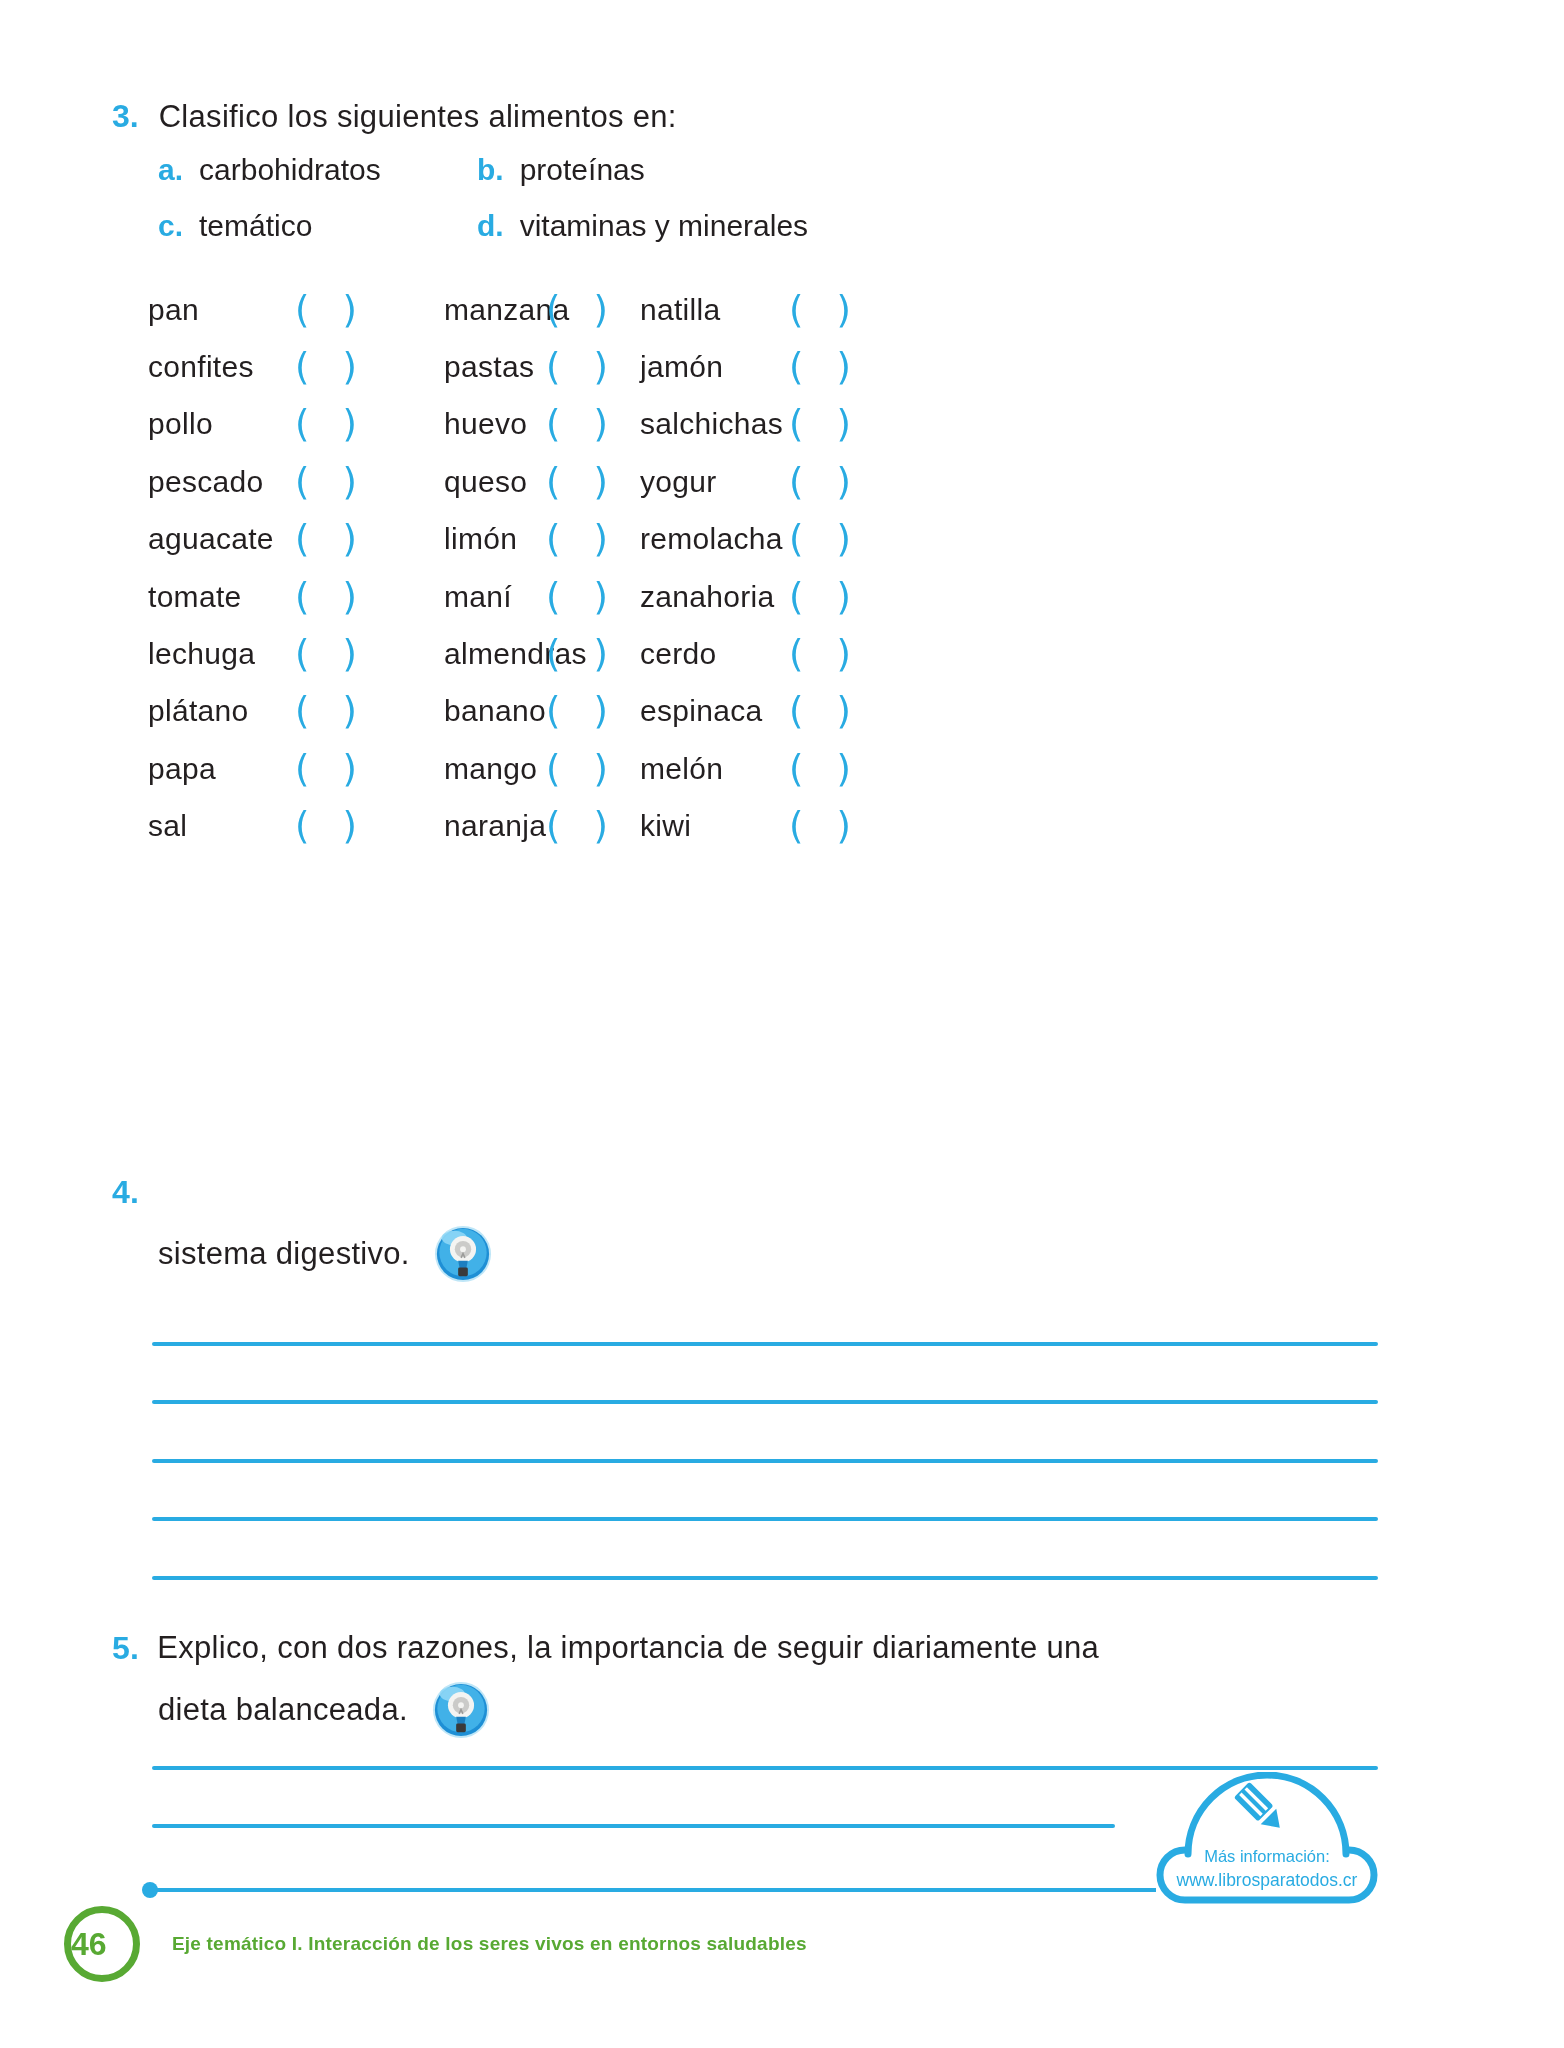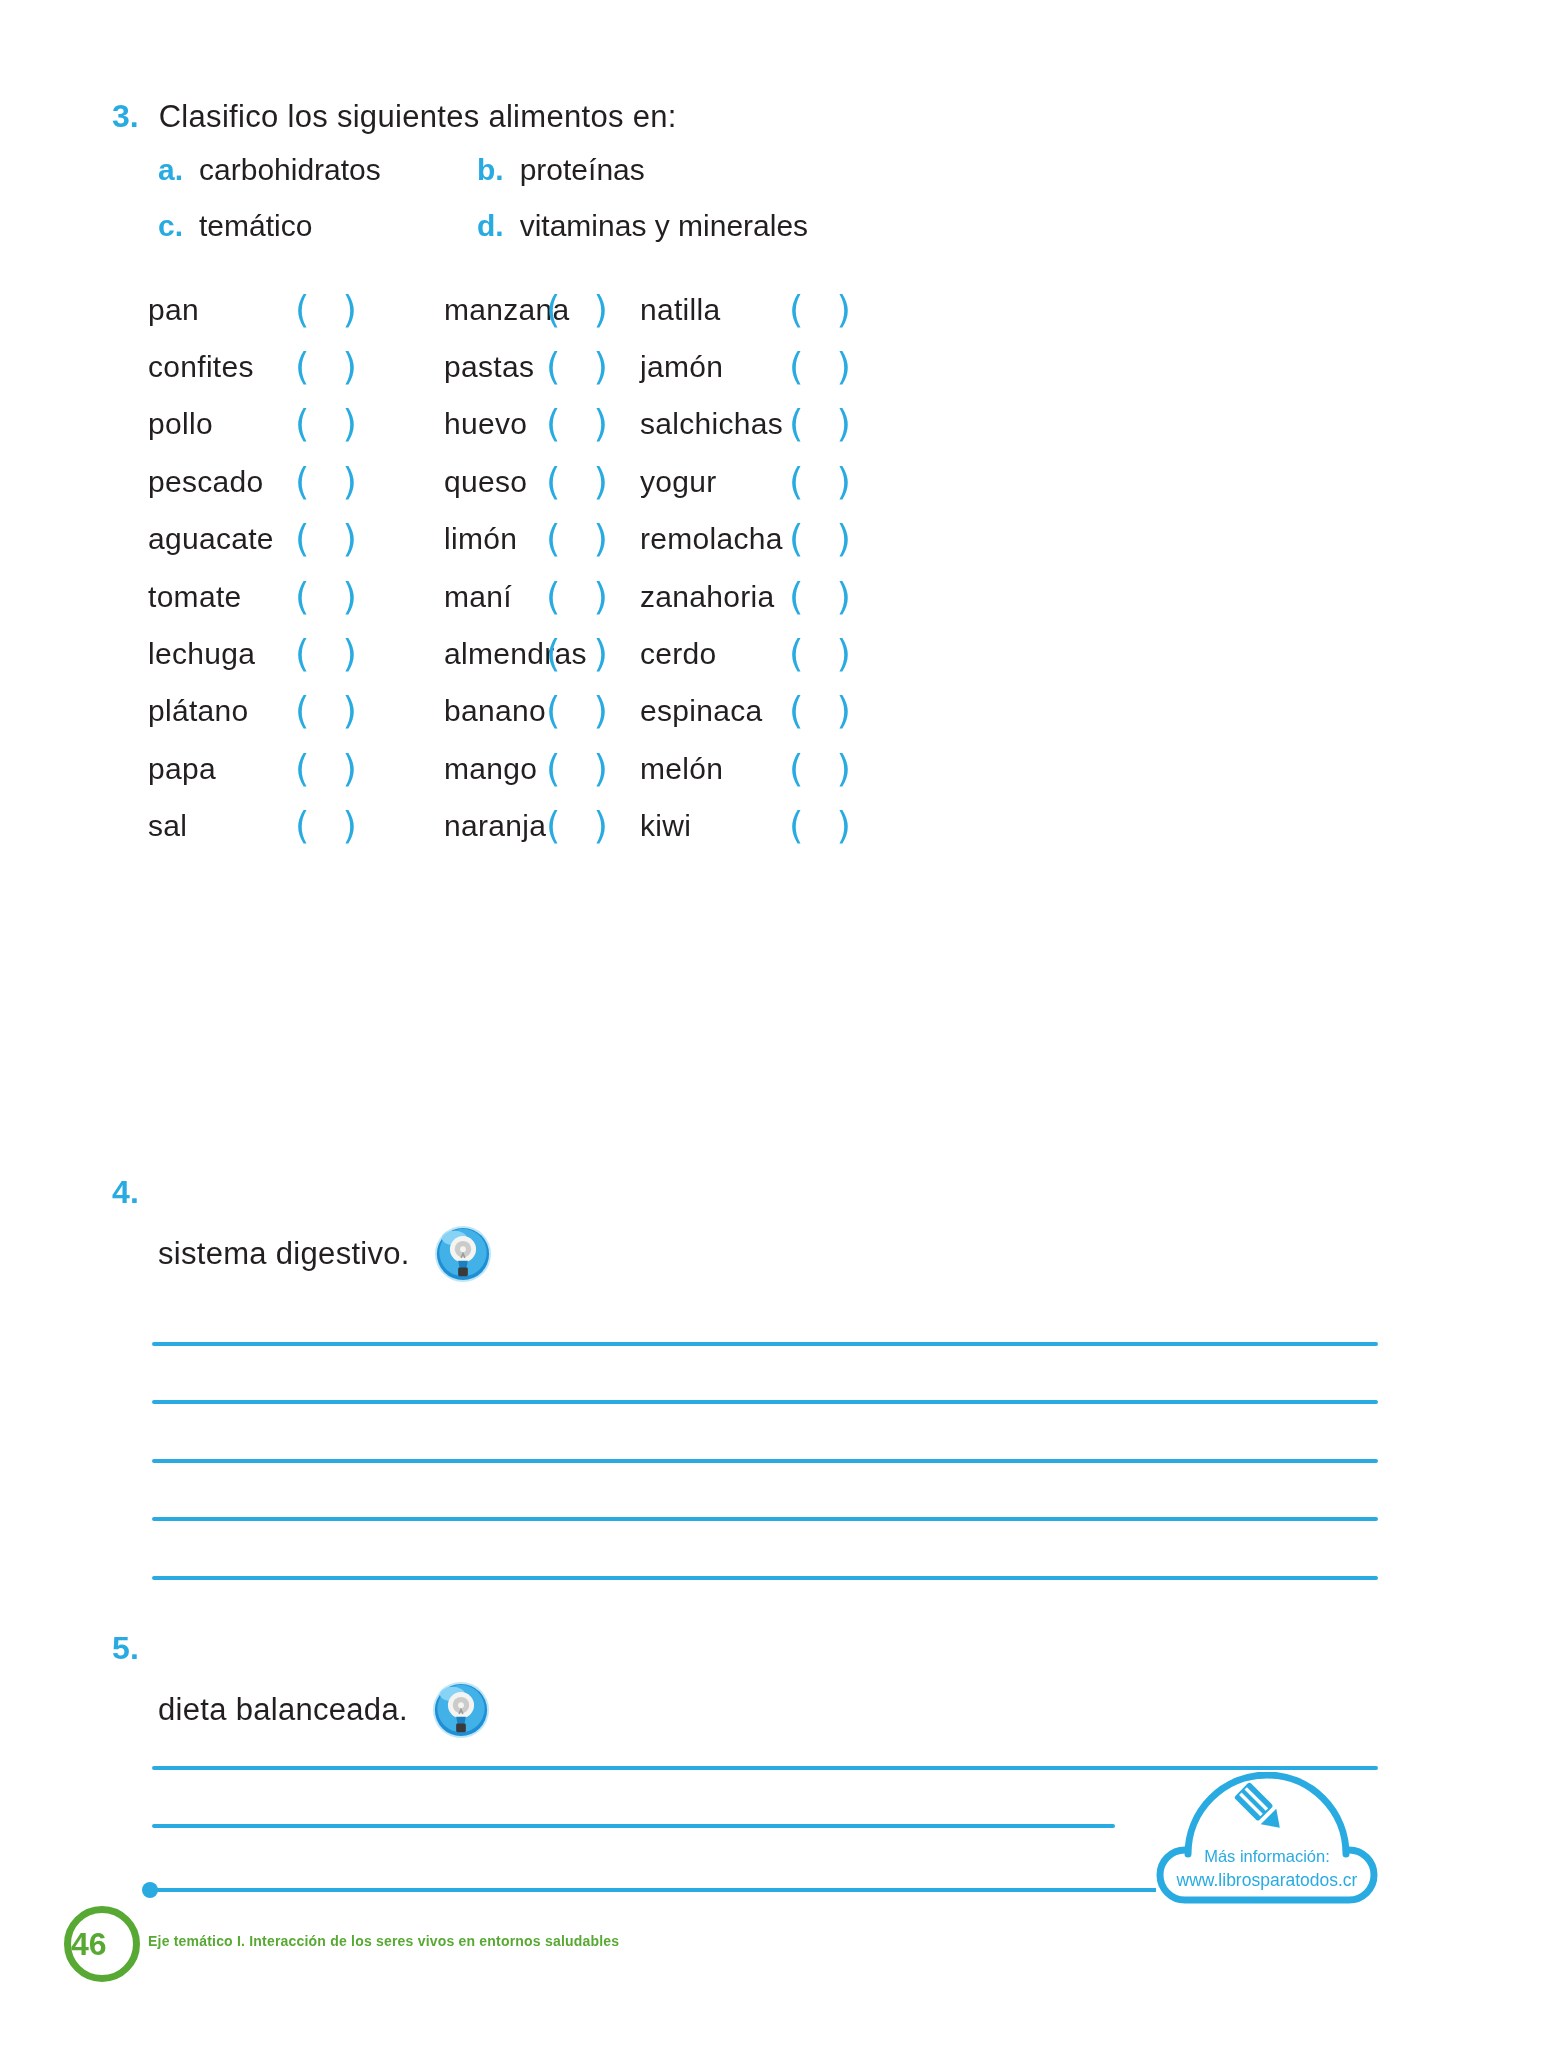--- a/index.html
+++ b/index.html
@@ -39,21 +39,21 @@
   .al7{top:1824px;left:152px;width:963px;}
   
   .footer-dot{position:absolute;left:142px;top:1882px;width:16px;height:16px;border-radius:50%;background:#29abe2;}
   .footer-line{position:absolute;left:150px;top:1888px;width:1006px;height:4px;background:#29abe2;}
   .info-badge{position:absolute;left:1156px;top:1772px;width:222px;height:132px;}
   .page-circle{
     position:absolute;left:64px;top:1906px;width:76px;height:76px;box-sizing:border-box;
     border:7px solid #58a933;border-radius:50%;display:flex;align-items:center;
   }
   .page-circle span{color:#58a933;font-weight:bold;font-size:32px;}
-  .footer-title{position:absolute;left:148px;top:1933px;font-size:14px;font-weight:bold;color:#58a933;letter-spacing:.2px;}
+  .footer-title{position:absolute;left:172px;top:1933px;font-size:19px;font-weight:bold;color:#58a933;letter-spacing:.2px;}
 </style>
 </head>
 <body>
 
 <div class="page">
 
   <div class="q3-heading">
     <span class="q-num">3.</span>
     <span class="q-title">Clasifico los siguientes alimentos en:</span>
   </div>
@@ -284,20 +284,21 @@
   </div>
   <div class="answer-line al-q4 al1"></div>
   <div class="answer-line al-q4 al2"></div>
   <div class="answer-line al-q4 al3"></div>
   <div class="answer-line al-q4 al4"></div>
   <div class="answer-line al-q4 al5"></div>
 
   <div class="q-block q5-block">
     <div class="q-line">
       <span class="q-num">5.</span>
+      <span>Explico, con dos razones, la importancia de seguir diariamente una</span>
     </div>
     <div class="q-line">
       <span class="indent"></span>
       <span>dieta balanceada.</span>
       <span class="bulb">
         <svg viewBox="0 0 60 60" width="58" height="58">
           <circle cx="30" cy="30" r="29" fill="#bfe6f7"></circle>
           <circle cx="30" cy="30" r="27" fill="#1e8fd5"></circle>
           <circle cx="30" cy="28.5" r="24.5" fill="#41b1e8"></circle>
           <ellipse cx="21" cy="13.5" rx="13" ry="7.5" fill="#8ed7f6" opacity="0.9"></ellipse>

